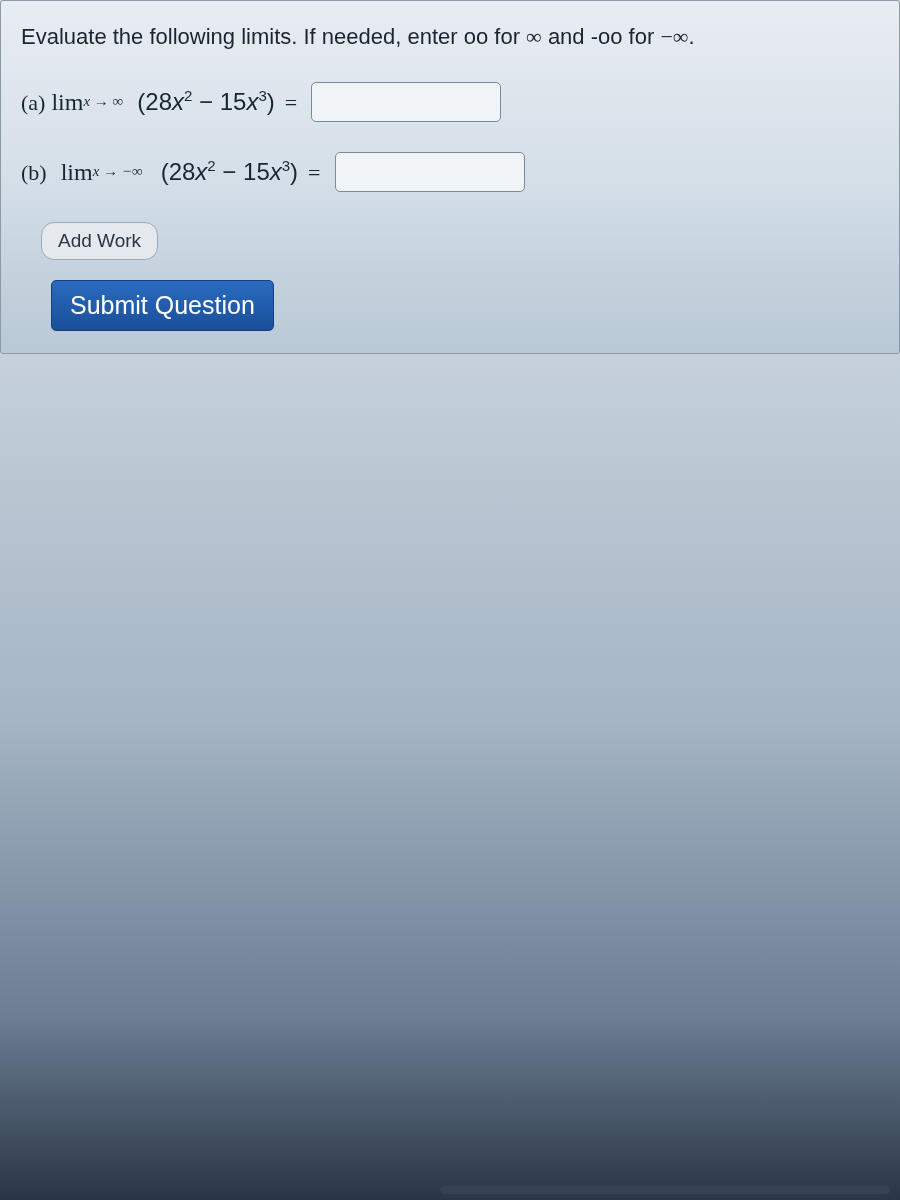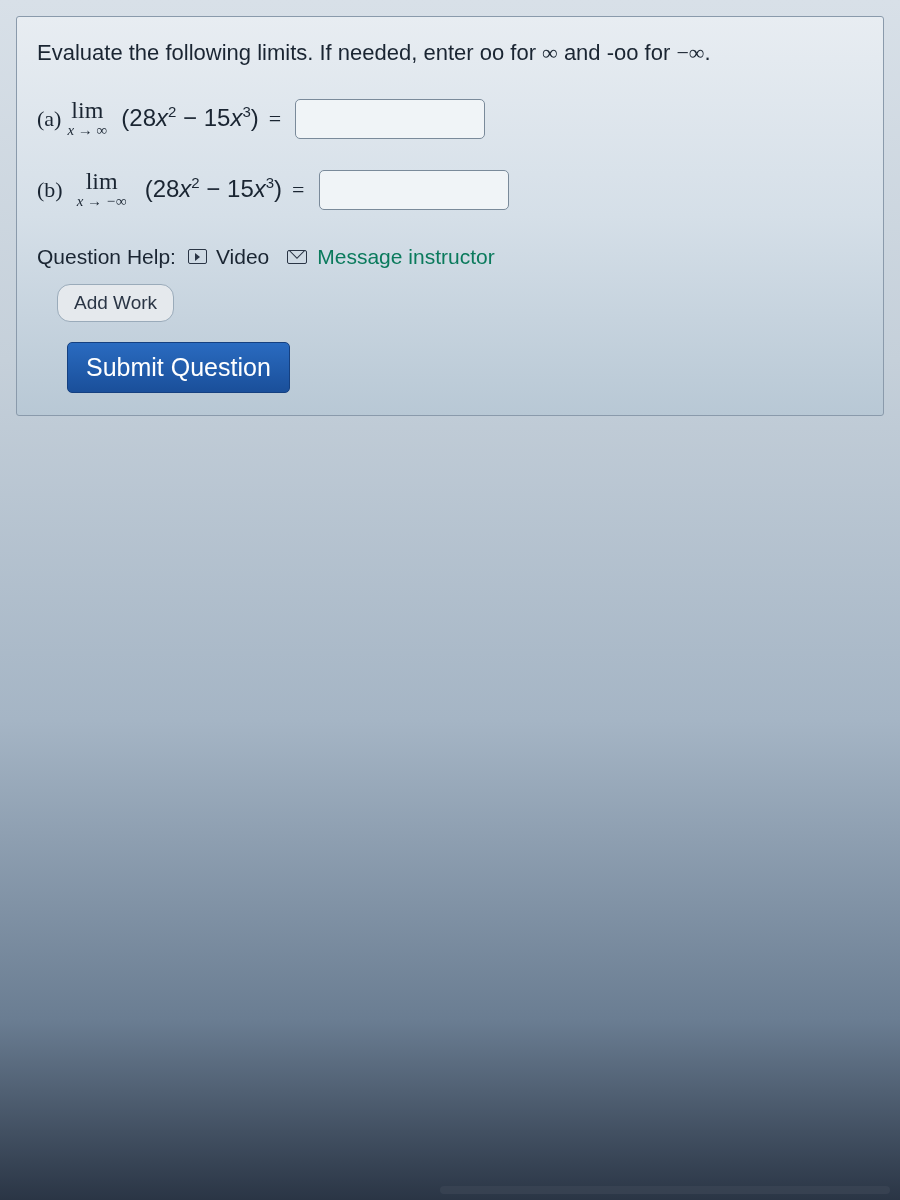--- a/index.html
+++ b/index.html
@@ -13,42 +13,42 @@
       min-height: 1200px;
       width: 900px;
       overflow: hidden;
       position: relative;
     }
     .question-container {
       background: linear-gradient(to bottom, #e8edf2 0%, #d5dfe8 50%, #b8c8d5 100%);
       border: 1px solid #8a9aab;
       border-radius: 3px;
       padding: 18px 29px 22px 20px;
-      margin: 16px;
+      margin: 0;
       font-size: 22px;
       color: #1a2532;
       line-height: 1.6;
     }
     .instruction {
       font-size: 22px;
       margin-bottom: 28px;
     }
     .limit-row {
       display: flex;
       align-items: center;
       margin-bottom: 30px;
       font-size: 22px;
     }
     .part-label {
       margin-right: 6px;
       font-family: 'Times New Roman', serif;
     }
     .lim-block {
       display: inline-flex;
-      flex-direction: column;
+      flex-direction: row;
       align-items: center;
       margin-right: 14px;
       line-height: 1.05;
       font-family: 'Times New Roman', serif;
     }
     .lim-text {
       font-size: 24px;
     }
     .lim-sub {
       font-size: 15px;
@@ -217,27 +217,20 @@
         </span>
       </span>
       <span class="math-expr">
         <span>(28</span><i>x</i><sup>2</sup><span> − 15</span><i>x</i><sup>3</sup><span>)</span>
       </span>
       <span class="equals">=</span>
       <input type="text" class="answer-input" value="" style="">
     </div>
 
     
-    <div class="help-row">
-      <span class="help-label">Question Help:</span>
-      <span class="video-icon"></span>
-      <span class="help-link">Video</span>
-      <span class="msg-icon"></span>
-      <span class="msg-link">Message instructor</span>
-    </div>
 
     <button class="add-work-btn">Add Work</button>
     <br>
     <button class="submit-btn">Submit Question</button>
 
   </div>
 </div>
 
 <div class="scrollbar"></div>
 

